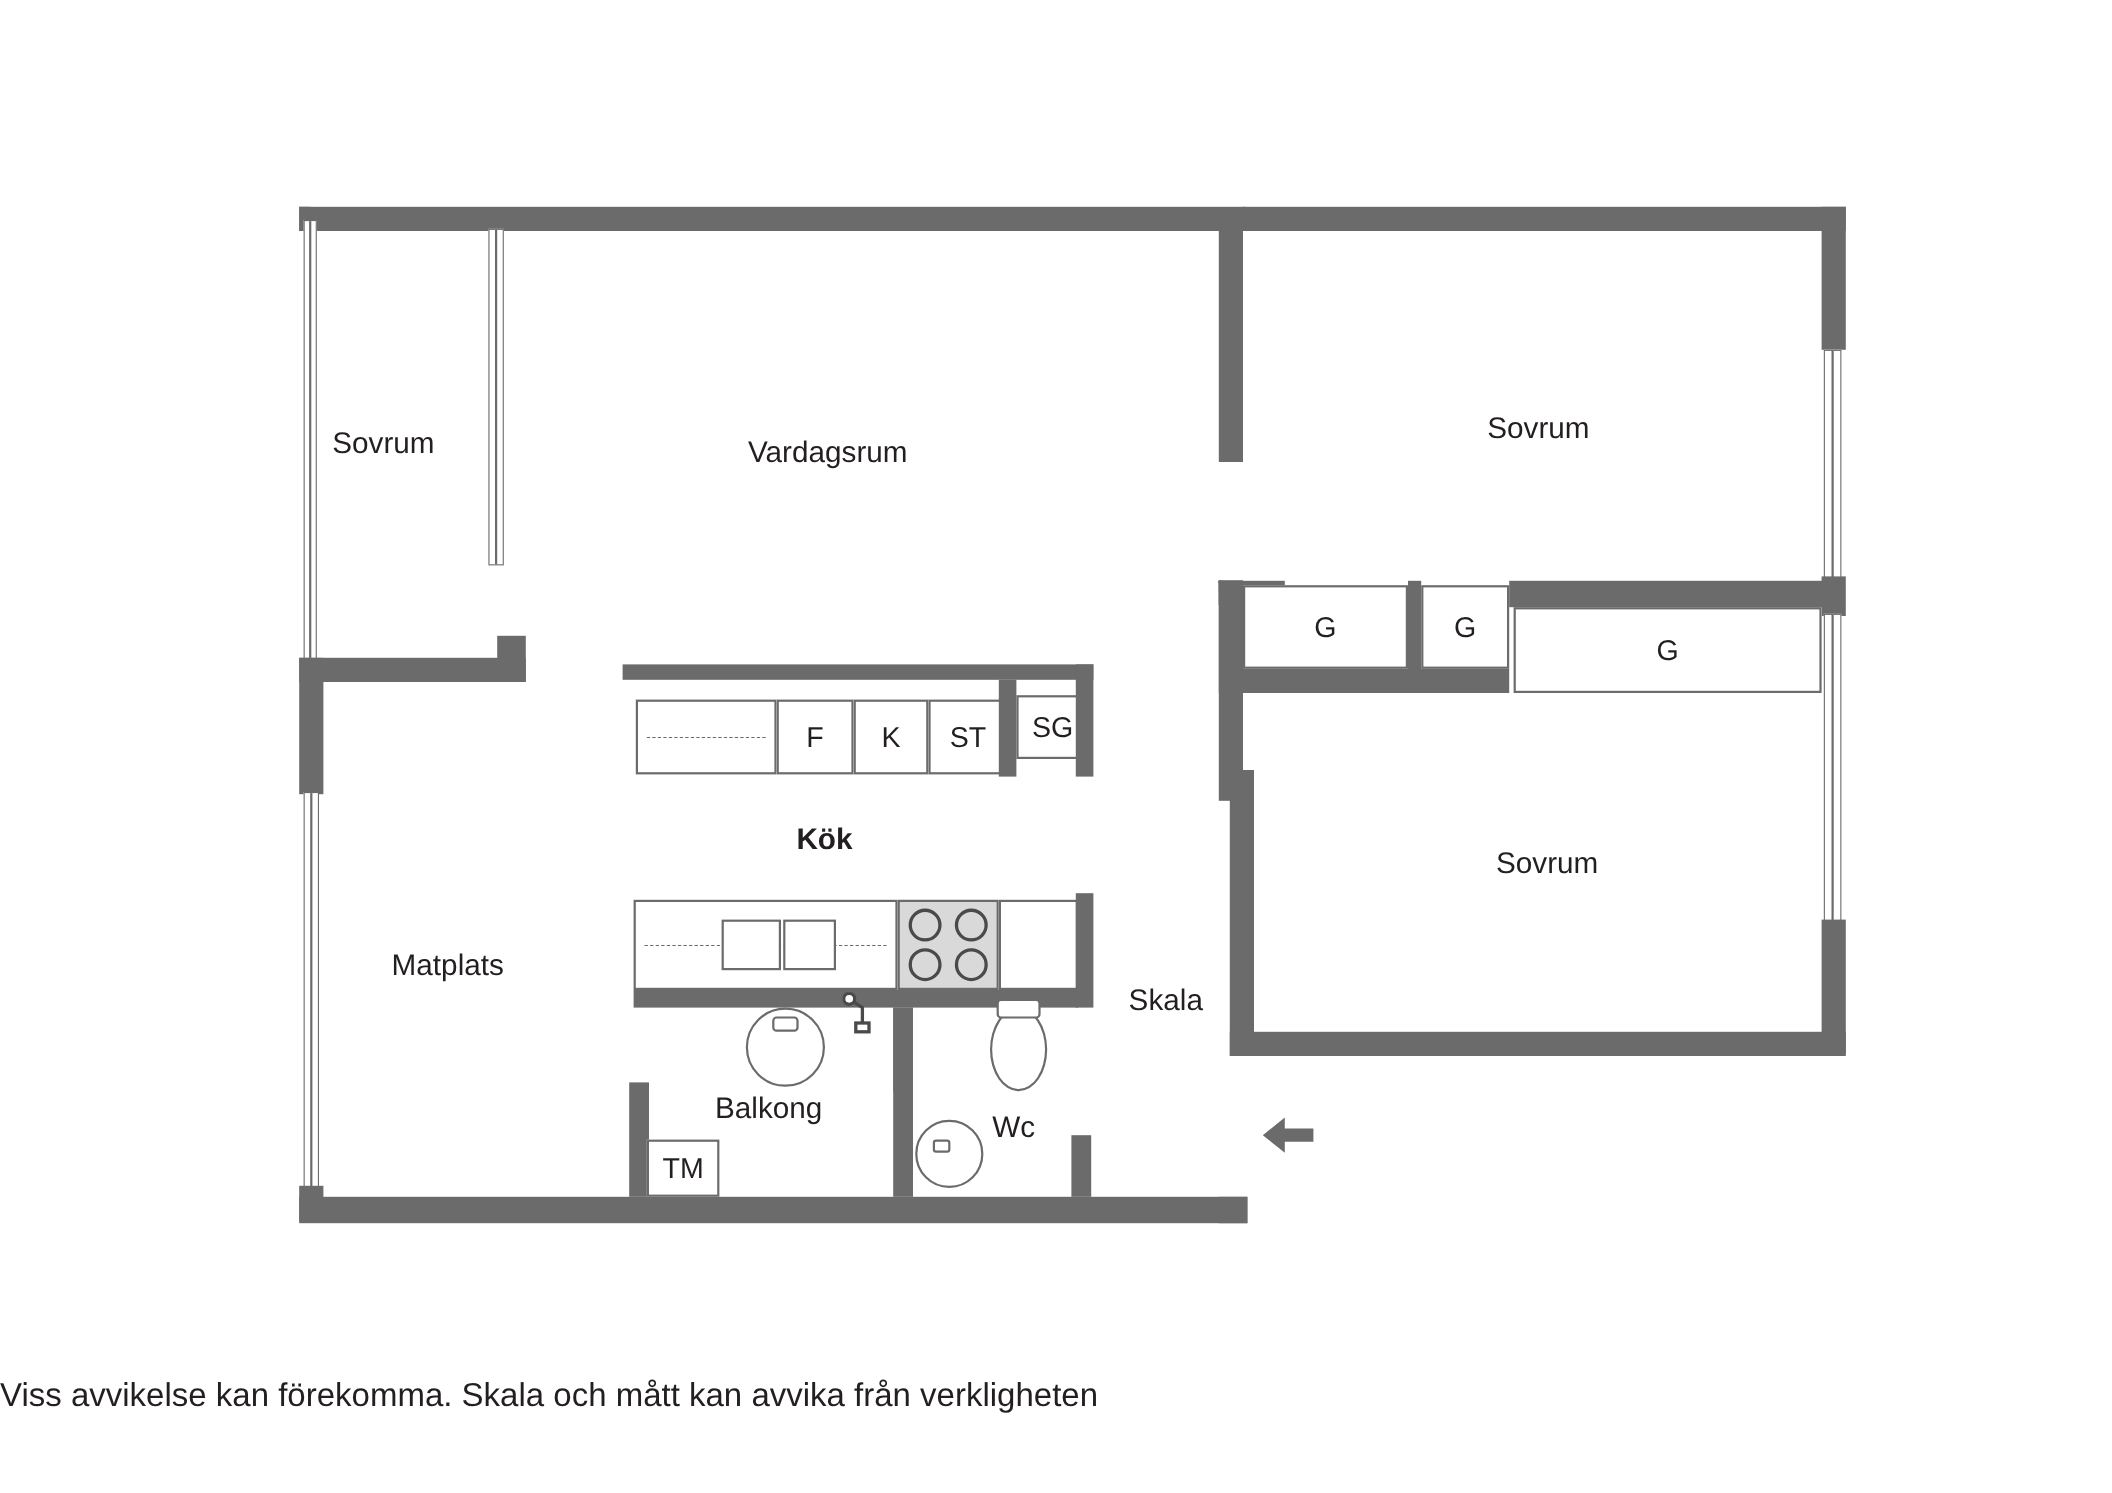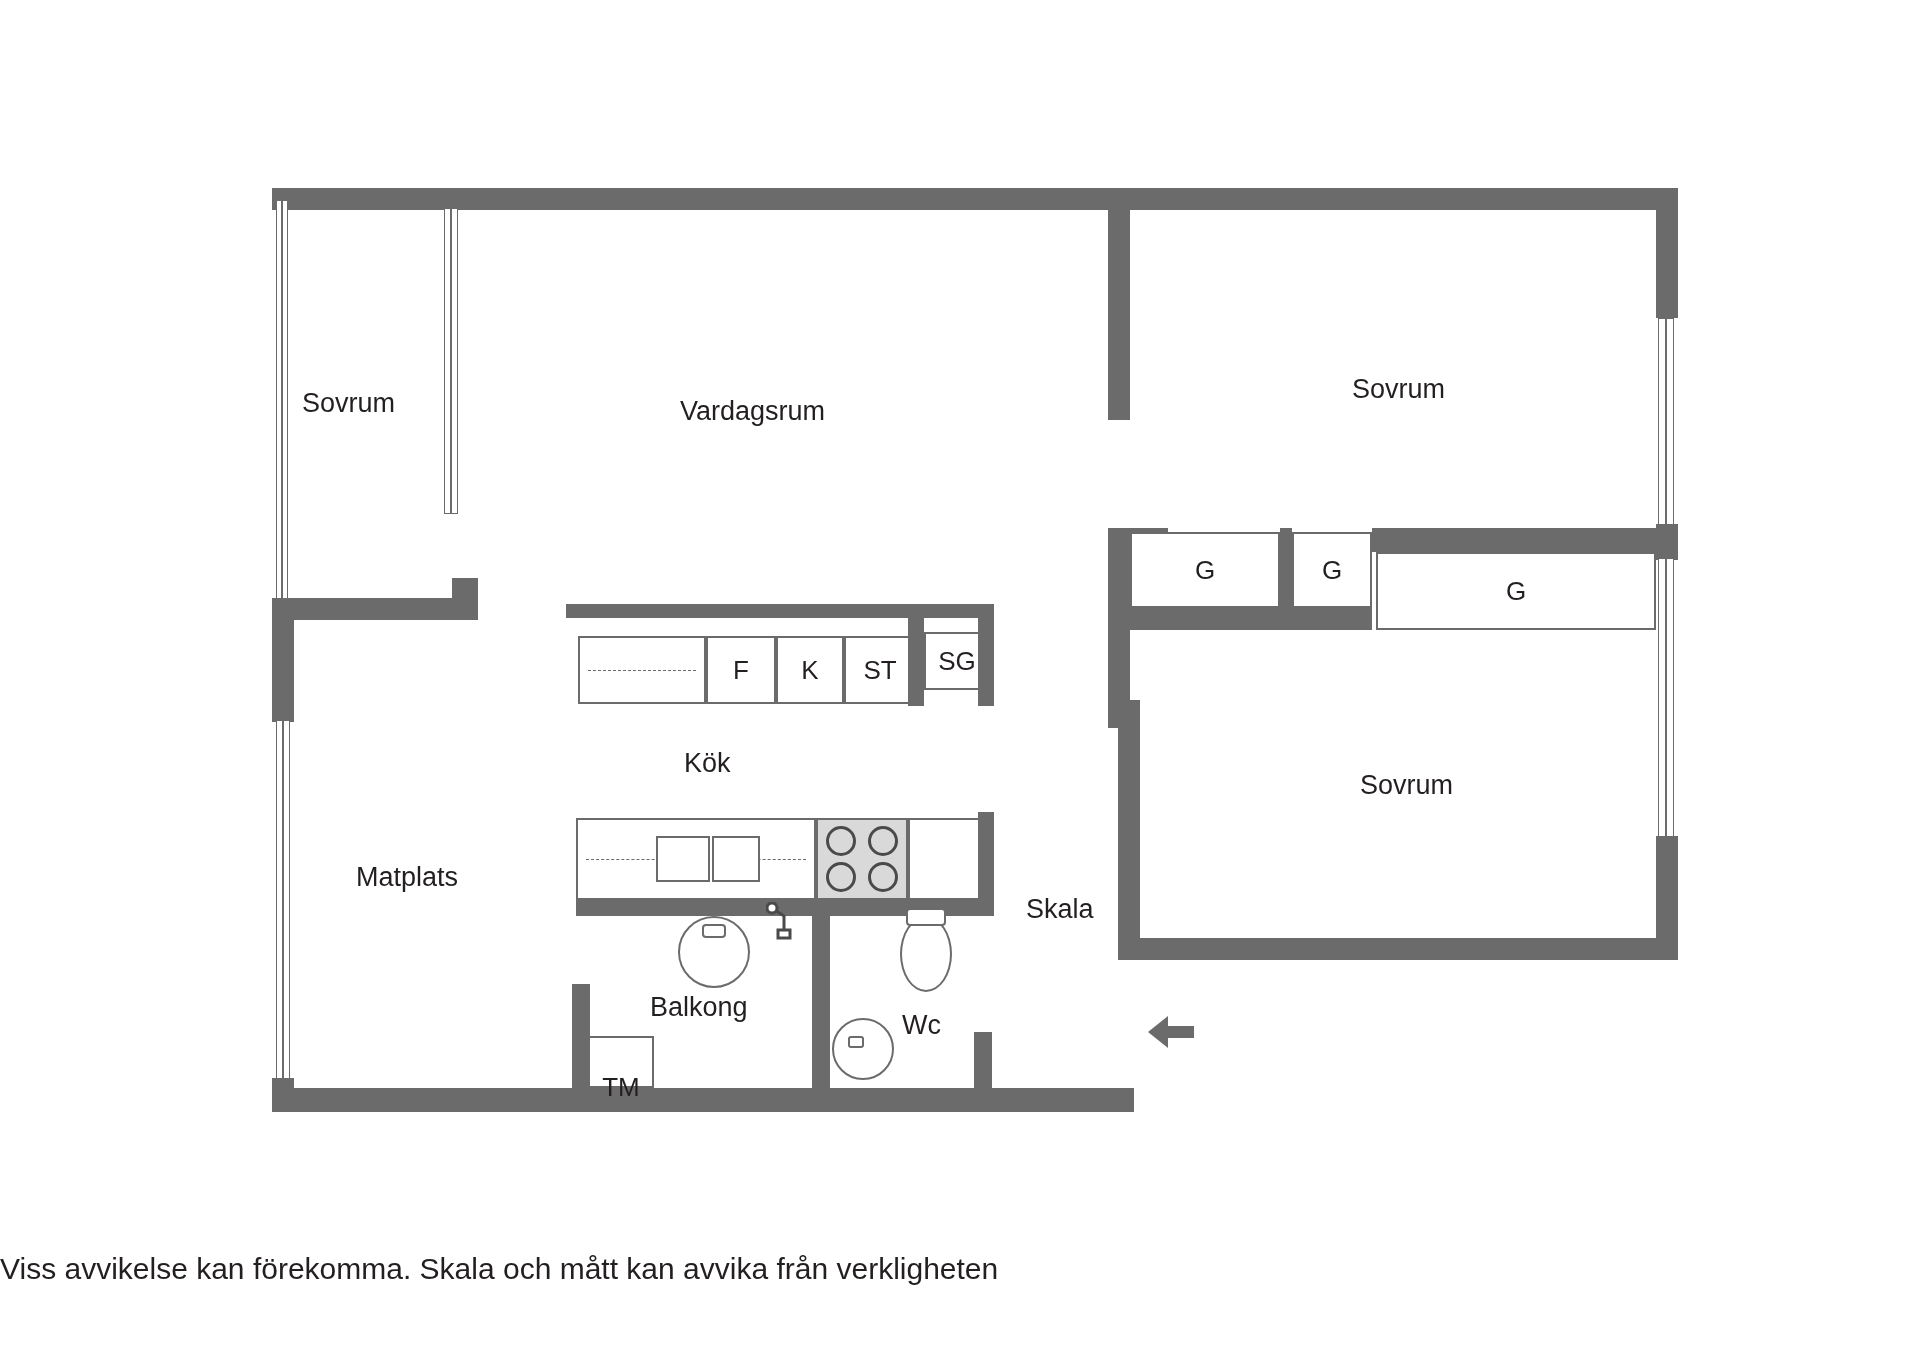--- a/index.html
+++ b/index.html
@@ -213,41 +213,41 @@
   <div class="oval" style="left:678px; top:916px; width:72px; height:72px;"></div>
   <div class="box" style="left:702px; top:924px; width:24px; height:14px; border-radius:4px;"></div>
 
   <svg style="position:absolute; left:766px; top:902px;" width="40" height="44" viewBox="0 0 40 44">
     <path d="M6 6 L18 14 L18 30" stroke="#4a4a4a" stroke-width="3" fill="none"></path>
     <circle cx="6" cy="6" r="5" stroke="#4a4a4a" stroke-width="3" fill="#fff"></circle>
     <rect x="12" y="28" width="12" height="8" stroke="#4a4a4a" stroke-width="3" fill="#fff"></rect>
   </svg>
 
   <div class="box" style="left:588px; top:1036px; width:66px; height:52px;"></div>
-  <div class="unit-lbl" style="left:588px; top:1036px; width:66px; height:52px;margin-top:25px;">TM</div>
+  <div class="unit-lbl" style="left:588px; top:1036px; width:66px; height:52px;">TM</div>
 
   <div class="wall" style="left:974px; top:1032px; width:18px; height:56px;"></div>
   <div class="wall" style="left:812px; top:916px; width:18px; height:76px;"></div>
 
   <div class="oval" style="left:900px; top:916px; width:52px; height:76px;"></div>
   <div class="box" style="left:906px; top:908px; width:40px; height:18px; border-radius:4px;"></div>
 
   <div class="oval" style="left:832px; top:1018px; width:62px; height:62px;"></div>
   <div class="box" style="left:848px; top:1036px; width:16px; height:12px; border-radius:3px;"></div>
 
   <div class="arrow" style="position:absolute; left:1148px; top:1012px;">
     <svg width="48" height="40" viewBox="0 0 48 40">
       <polygon points="0,20 20,4 20,14 46,14 46,26 20,26 20,36" fill="#6b6b6b"></polygon>
     </svg>
   </div>
 
   <div class="lbl" style="left:302px; top:388px;">Sovrum</div>
   <div class="lbl" style="left:680px; top:396px;">Vardagsrum</div>
   <div class="lbl" style="left:1352px; top:374px;">Sovrum</div>
   <div class="lbl" style="left:1360px; top:770px;">Sovrum</div>
-  <div class="lbl" style="left:684px; top:748px;">Kök</div>
+  <div class="lbl" style="left:724px; top:748px;font-weight:bold;">Kök</div>
   <div class="lbl" style="left:356px; top:862px;">Matplats</div>
   <div class="lbl" style="left:650px; top:992px;">Balkong</div>
   <div class="lbl" style="left:902px; top:1010px;">Wc</div>
   <div class="lbl" style="left:1026px; top:894px;">Skala</div>
 
   <div class="caption" style="top:1252px;">Viss avvikelse kan förekomma. Skala och mått kan avvika från verkligheten</div>
 </div>
 
 </body></html>

